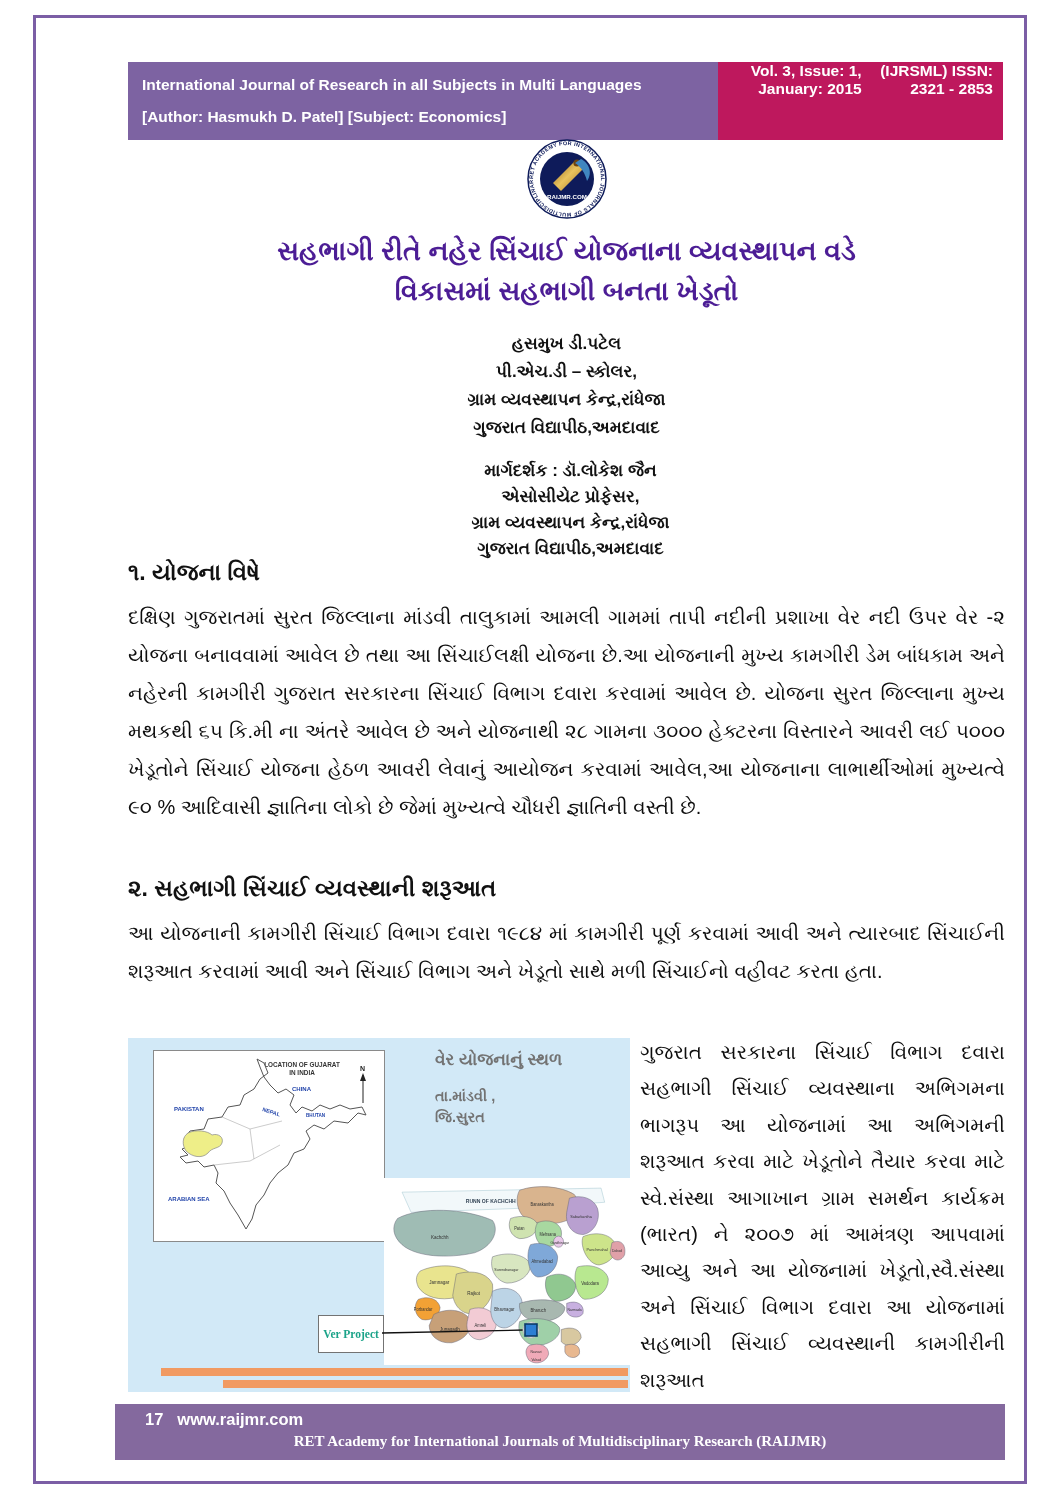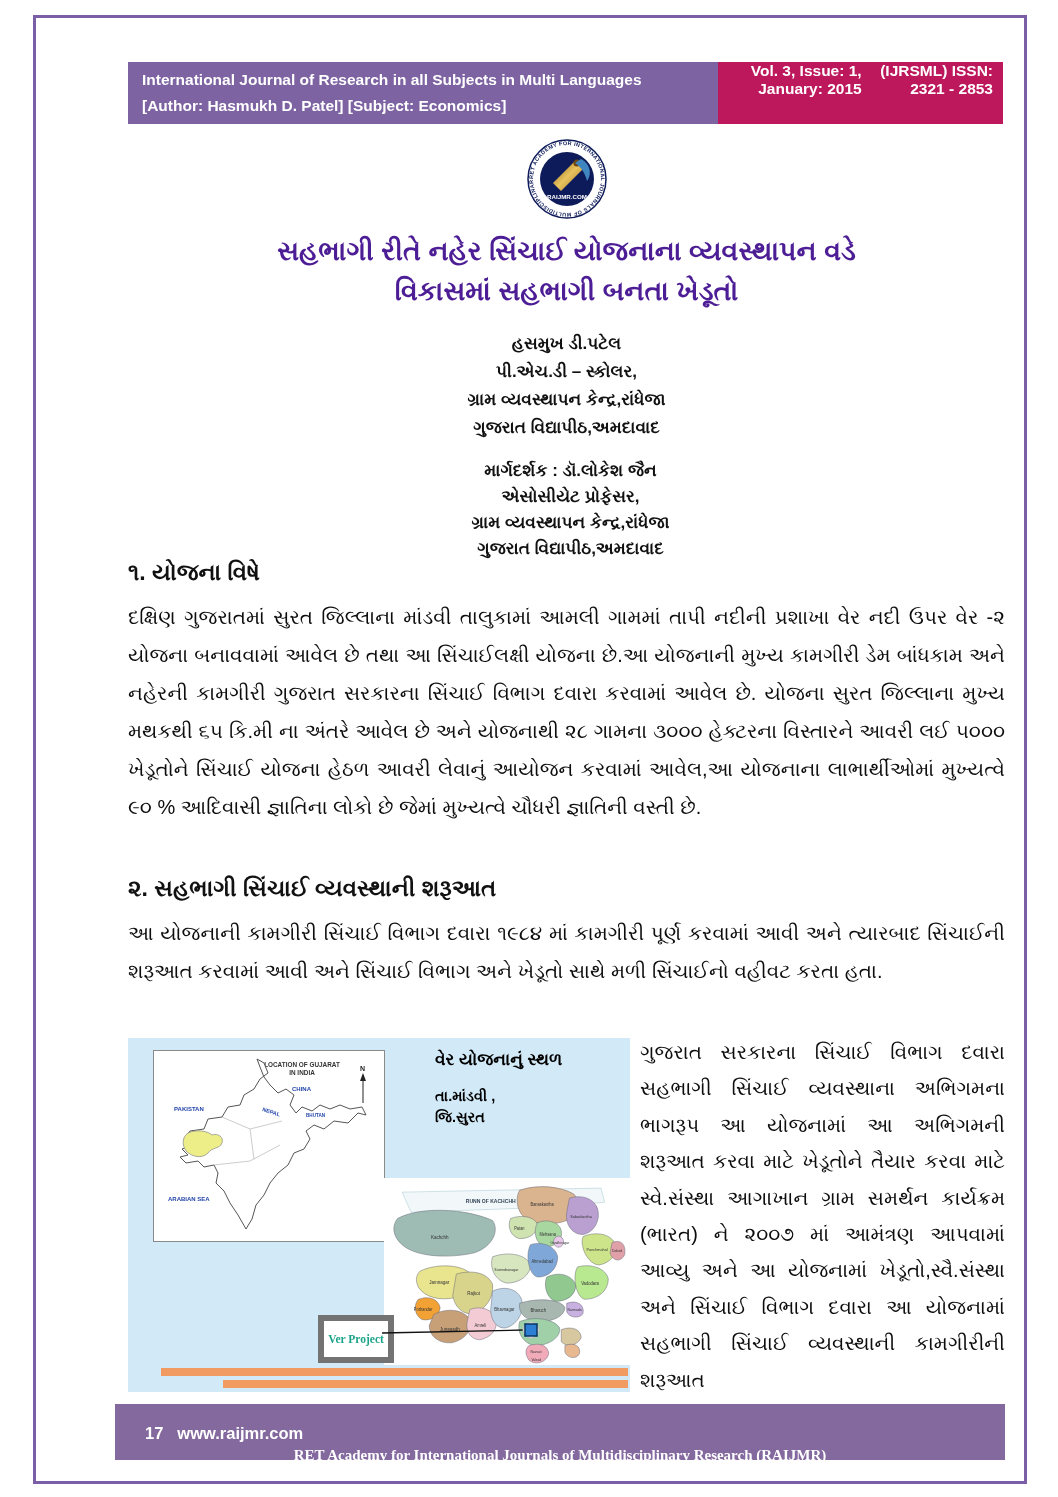--- a/index.html
+++ b/index.html
@@ -6,21 +6,21 @@
   body{
     width:1058px;height:1497px;position:relative;background:#ffffff;
     font-family:"Liberation Sans","DejaVu Sans",sans-serif;color:#111;
     overflow:hidden;
   }
   .page-frame{
     position:absolute;left:33px;top:15px;right:31px;bottom:13px;
     border:3px solid #7b5ea5;pointer-events:none;
   }
   
-  .header{position:absolute;left:128px;top:62px;width:875px;height:62px;display:flex;}
+  .header{position:absolute;left:128px;top:62px;width:875px;height:78px;display:flex;}
   .header-left{
     flex:0 0 590px;background:#7d63a2;color:#fff;font-weight:bold;font-size:15.5px;
     display:flex;flex-direction:column;justify-content:space-evenly;padding-left:14px;box-sizing:border-box;
   }
   .header-right{
     flex:1;background:#be185d;color:#fff;font-weight:bold;font-size:15.5px;text-align:right;
     display:flex;flex-direction:row;justify-content:space-evenly;padding-right:10px;box-sizing:border-box;
   }
   
   .logo{position:absolute;left:527px;top:139px;width:80px;height:80px;}
@@ -37,35 +37,35 @@
   .sec1-h{top:559px;}
   .sec2-h{top:875px;}
   .body-p{position:absolute;left:128px;width:877px;font-size:20px;line-height:38px;
     text-align:justify;color:#0d0d0d;}
   .body1{top:598px;}
   .body2{top:914px;}
   
   .map-panel{position:absolute;left:128px;top:1038px;width:502px;height:354px;background:#d2e9f7;}
   .india-box{position:absolute;left:25px;top:12px;width:230px;height:190px;background:#fff;border:1px solid #8a8a8a;}
   .gujarat-box{position:absolute;left:256px;top:140px;width:246px;height:187px;background:#fff;}
-  .map-caption{position:absolute;left:307px;top:12px;color:#000000;font-weight:bold;}
+  .map-caption{position:absolute;left:307px;top:12px;color:#737373;font-weight:bold;}
   .map-caption .cap1{font-size:17px;margin-bottom:16px;}
   .map-caption .cap2{font-size:14.5px;line-height:21px;}
   .ver-box{position:absolute;left:190px;top:277px;width:64px;height:36px;background:#fff;
-    border:6px solid #737373;display:flex;align-items:center;justify-content:center;
+    border:1px solid #737373;display:flex;align-items:center;justify-content:center;
     font-family:"Liberation Serif",serif;font-weight:bold;font-size:11.5px;color:#1ba389;}
   .panel-overlay{position:absolute;left:0;top:0;pointer-events:none;}
   .bar{position:absolute;height:8px;background:#f19a62;}
   .bar1{left:33px;right:2px;bottom:16px;}
   .bar2{left:95px;right:2px;bottom:4px;}
   .col-text{position:absolute;left:640px;top:1034px;width:365px;font-size:20px;
     line-height:36.4px;text-align:justify;color:#0d0d0d;}
   
   .footer{position:absolute;left:115px;top:1404px;width:890px;height:56px;background:#84699e;color:#fff;}
-  .f-line1{display:flex;align-items:flex-start;padding:20px 26px 0 30px;font-size:16.5px;font-weight:bold;}
+  .f-line1{display:flex;align-items:flex-start;padding:6px 26px 0 30px;font-size:16.5px;font-weight:bold;}
   .f-num{margin-right:14px;}
   .f-title{flex:1;text-align:left;}
   .f-site{text-align:right;}
   .f-line2{text-align:center;font-family:"Liberation Serif",serif;font-weight:bold;font-size:15px;margin-top:4px;}
   svg text{font-family:"Liberation Sans","DejaVu Sans",sans-serif;}
 </style>
 </head>
 <body>
 
 <div>

